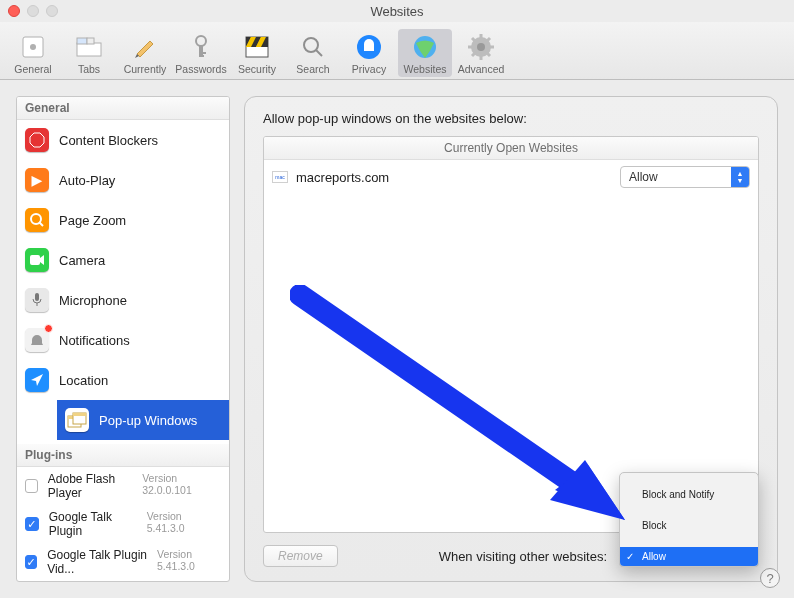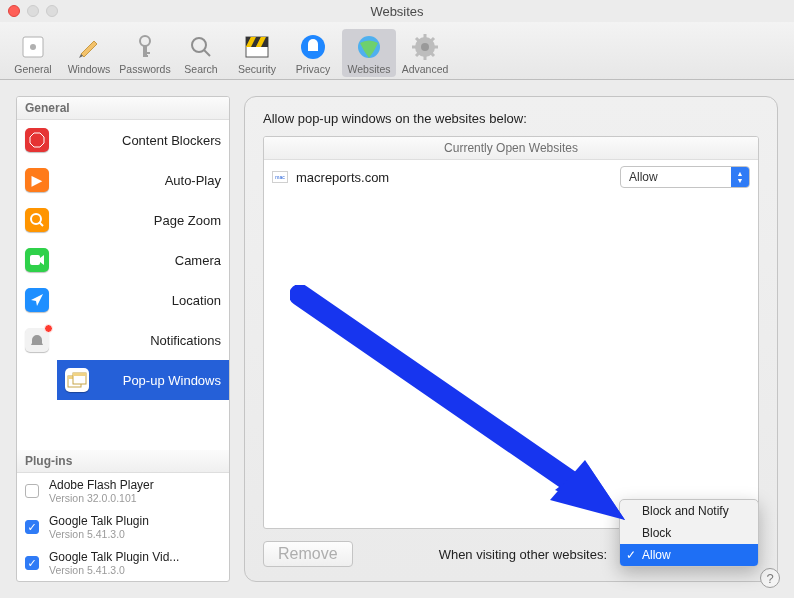--- a/index.html
+++ b/index.html
@@ -18,52 +18,52 @@
 .tool { display:flex; flex-direction:column; align-items:center; width:54px; padding:4px 0 2px 0; border-radius:4px; cursor:default; }
 .tool.sel { background:#cfcfd4; }
 .tool .ico { width:28px; height:28px; display:flex; align-items:center; justify-content:center; }
 .tool .lbl { font-size:10.5px; color:#666; margin-top:2px; }
 
 
 .content { display:flex; padding:16px; gap:14px; height:calc(100% - 80px); }
 .sidebar { width:214px; background:#fff; border:1px solid #c8c8c8; border-radius:3px; display:flex; flex-direction:column; overflow:hidden; }
 .sideheader { background:linear-gradient(#fbfbfb,#efefef); border-bottom:1px solid #dedede; font-size:12px; font-weight:600; color:#6f6f6f; padding:4px 8px; }
 .siderows { flex:1; overflow:auto; }
-.siderow { display:flex; align-items:center; height:40px; padding:0 8px; gap:10px; cursor:default;justify-content:space-between; }
+.siderow { display:flex; align-items:center; height:40px; padding:0 8px; gap:10px; cursor:default; }
 .siderow .t { font-size:13px; color:#222; }
 .siderow.sel { background:#2560d8;margin-left:40px; }
 .siderow.sel .t { color:#fff; font-weight:500; }
 .sideicon { width:24px; height:24px; border-radius:5px; display:flex; align-items:center; justify-content:center; box-shadow:0 1px 1px rgba(0,0,0,.25); font-size:14px; color:#fff; }
 
 .plugrow { display:flex; align-items:center; padding:5px 8px; gap:10px; }
 .plugrow .chk { width:14px; height:14px; border:1px solid #b4b4b4; border-radius:3px; display:flex; align-items:center; justify-content:center; font-size:11px; color:#fff; }
 .plugrow .chk.on { background:#2f7bf6; border-color:#2f7bf6; }
-.plugrow .txts { display:flex; flex-direction:column; }
+.plugrow .txts { display:flex; flex-direction:row; }
 .plugrow .pt { font-size:12px; color:#222; }
 .plugrow .pv { font-size:10.5px; color:#9a9a9a; }
 
 .main { flex:1; background:linear-gradient(#f0f0f0,#eaeaea); border:1px solid #c4c4c4; border-radius:12px; padding:14px 18px 14px 18px; display:flex; flex-direction:column; }
 .mainhdr { font-size:13px; color:#222; margin-bottom:10px; }
 .tablewrap { flex:1; background:#fff; border:1px solid #c8c8c8; border-radius:3px; display:flex; flex-direction:column; overflow:hidden; }
 .thead { background:linear-gradient(#fbfbfb,#efefef); border-bottom:1px solid #dedede; font-size:12px; font-weight:400; color:#6f6f6f; padding:4px 8px;text-align:center; }
 .wrow { display:flex; align-items:center; padding:6px 8px; gap:8px;justify-content:center; }
 .favicon { width:16px; height:12px; background:#fff; border:1px solid #d0d0d0; display:flex; align-items:center; justify-content:center; font-size:5px; color:#2560d8; }
 .site { flex:1; font-size:13px; color:#222; }
 .sel-btn { display:flex; align-items:center; background:#fff; border:1px solid #c4c4c4; border-radius:4px; height:22px; min-width:120px; overflow:hidden; font-size:12px; }
 .sel-btn .val { flex:1; padding:0 8px; color:#333; }
 .sel-btn .arr { width:18px; height:100%; background:#2f7bf6; color:#fff; display:flex; flex-direction:column; align-items:center; justify-content:center; font-size:7px; line-height:7px; }
 
 .footer { display:flex; align-items:center; margin-top:12px; gap:8px; position:relative; }
-.btn { background:linear-gradient(#fdfdfd,#efefef); border:1px solid #c4c4c4; border-radius:4px; padding:3px 14px; font-size:16px; color:#aeaeae; }
+.btn { background:linear-gradient(#fdfdfd,#efefef); border:1px solid #c4c4c4; border-radius:4px; padding:3px 14px; font-size:12px; color:#aeaeae;font-style:italic; }
 .spacer { flex:1; }
 .footlabel { font-size:13px; color:#222; margin-right:4px; }
 
 
 .menu { position:absolute; right:0; bottom:0; width:140px; background:#f2f2f2; border:1px solid #c4c4c4; border-radius:5px; box-shadow:0 6px 18px rgba(0,0,0,.25); overflow:hidden; z-index:50;}
-.menu .mi { padding:4px 10px 4px 22px; font-size:12px; color:#222; position:relative;}
+.menu .mi { padding:4px 10px 4px 22px; font-size:10px; color:#222; position:relative;margin-top:12px;}
 .menu .mi.sel { background:#1e6ff5; color:#fff; }
 .menu .mi.sel::before { content:"✓"; position:absolute; left:6px; }
 
 .arrow { position:absolute; left:290px; top:285px; z-index:60; pointer-events:none;}
 .help { position:absolute; right:14px; bottom:10px; width:20px; height:20px; border:1.5px solid #9e9e9e; border-radius:50%; color:#7d7d7d; display:flex; align-items:center; justify-content:center; font-size:13px; background:#f4f4f4; }
 </style>
 </head>
 <body>
 
 <div class="titlebar">
@@ -80,60 +80,70 @@
     <div class="ico">
         <svg width="26" height="26">
           <rect x="3" y="3" width="20" height="20" rx="2" fill="#fff" stroke="#b0b0b0"></rect>
           <circle cx="13" cy="13" r="3" fill="#b0b0b0"></circle>
         </svg>
       </div>
     <div class="lbl">General</div>
   </div>
   <div class="tool">
     <div class="ico">
+        <svg width="26" height="20">
+          <rect x="1" y="6" width="24" height="13" fill="#fff" stroke="#b0b0b0"></rect>
+          <rect x="1" y="1" width="10" height="6" fill="#d6e6fb" stroke="#b0b0b0"></rect>
+          <rect x="11" y="1" width="7" height="6" fill="#eee" stroke="#b0b0b0"></rect>
+        </svg>
+      </div>
+    <div class="lbl">Tabs</div>
+  </div>
+  <div class="tool">
+    <div class="ico">
         <svg width="26" height="26">
           <path d="M5 20 L18 7 L21 10 L8 23 Z" fill="#f3c26b" stroke="#c79a45"></path>
           <path d="M5 20 L3 24 L7 22 Z" fill="#666"></path>
         </svg>
       </div>
-    <div class="lbl">Windows</div>
+    <div class="lbl">Currently</div>
   </div>
   <div class="tool">
     <div class="ico">
         <svg width="20" height="26">
           <circle cx="10" cy="7" r="5" fill="none" stroke="#a0a0a0" stroke-width="2"></circle>
           <rect x="8" y="11" width="4" height="12" fill="#a0a0a0"></rect>
           <rect x="8" y="18" width="7" height="2" fill="#a0a0a0"></rect>
           <rect x="8" y="21" width="5" height="2" fill="#a0a0a0"></rect>
         </svg>
       </div>
     <div class="lbl">Passwords</div>
-  </div>
-  <div class="tool">
-    <div class="ico">
-        <svg width="24" height="24">
-          <circle cx="10" cy="10" r="7" fill="none" stroke="#8f8f8f" stroke-width="2"></circle>
-          <line x1="15" y1="15" x2="21" y2="21" stroke="#8f8f8f" stroke-width="2"></line>
-        </svg>
-      </div>
-    <div class="lbl">Search</div>
   </div>
   <div class="tool">
     <div class="ico">
         <svg width="26" height="26">
           <rect x="2" y="3" width="22" height="20" fill="#fff" stroke="#555"></rect>
           <rect x="2" y="3" width="22" height="10" fill="#f5c400"></rect>
           <polygon points="2,3 7,3 2,13" fill="#333"></polygon>
           <polygon points="7,3 12,3 7,13 2,13" fill="#f5c400"></polygon>
           <polygon points="12,3 17,3 12,13 7,13" fill="#333"></polygon>
           <polygon points="17,3 22,3 17,13 12,13" fill="#f5c400"></polygon>
           <polygon points="22,3 24,3 24,13 17,13" fill="#333"></polygon>
         </svg>
       </div>
     <div class="lbl">Security</div>
+  </div>
+  <div class="tool">
+    <div class="ico">
+        <svg width="24" height="24">
+          <circle cx="10" cy="10" r="7" fill="none" stroke="#8f8f8f" stroke-width="2"></circle>
+          <line x1="15" y1="15" x2="21" y2="21" stroke="#8f8f8f" stroke-width="2"></line>
+        </svg>
+      </div>
+    <div class="lbl">Search</div>
   </div>
   <div class="tool">
     <div class="ico">
         <svg width="26" height="26">
           <circle cx="13" cy="13" r="12" fill="#1f87ff"></circle>
           <path d="M8 10 v7 h10 v-7 a5 5 0 0 0 -10 0" fill="#fff"></path>
         </svg>
       </div>
     <div class="lbl">Privacy</div>
   </div>
@@ -196,35 +206,45 @@
       <div class="siderow">
           <div class="sideicon" style="background:#2fd14a">
             <svg width="16" height="12">
               <rect x="1" y="1" width="10" height="10" rx="2" fill="#fff"></rect>
               <polygon points="11,4 15,1 15,11 11,8" fill="#fff"></polygon>
             </svg>
           </div>
           <div class="t">Camera</div>
         </div>
       <div class="siderow">
+          <div class="sideicon" style="background:#e8e8e8;color:#777">
+            <svg width="12" height="16">
+              <rect x="4" y="1" width="4" height="8" rx="2" fill="#777"></rect>
+              <path d="M2 7 a4 4 0 0 0 8 0" stroke="#777" fill="none"></path>
+              <line x1="6" y1="11" x2="6" y2="14" stroke="#777"></line>
+            </svg>
+          </div>
+          <div class="t">Microphone</div>
+        </div>
+      <div class="siderow">
+          <div class="sideicon" style="background:#f2f2f2;position:relative">
+            <svg width="16" height="16">
+              <path d="M3 11 v-3 a5 5 0 0 1 10 0 v3 l1 2 h-12 z" fill="#9a9a9a"></path>
+            </svg>
+            <span style="position:absolute;top:-4px;right:-4px;width:9px;height:9px;background:#ff3b30;border-radius:50%;border:1px solid #fff"></span>
+          </div>
+          <div class="t">Notifications</div>
+        </div>
+      <div class="siderow">
           <div class="sideicon" style="background:#1e8fff">
             <svg width="14" height="14">
               <polygon points="1,7 13,1 7,13 6,8" fill="#fff"></polygon>
             </svg>
           </div>
           <div class="t">Location</div>
-        </div>
-      <div class="siderow">
-          <div class="sideicon" style="background:#f2f2f2;position:relative">
-            <svg width="16" height="16">
-              <path d="M3 11 v-3 a5 5 0 0 1 10 0 v3 l1 2 h-12 z" fill="#9a9a9a"></path>
-            </svg>
-            <span style="position:absolute;top:-4px;right:-4px;width:9px;height:9px;background:#ff3b30;border-radius:50%;border:1px solid #fff"></span>
-          </div>
-          <div class="t">Notifications</div>
         </div>
       <div class="siderow sel">
           <div class="sideicon" style="background:#fff;box-shadow:0 1px 1px rgba(0,0,0,.3)">
             <svg width="20" height="16">
               <rect x="1" y="4" width="13" height="11" fill="#fff" stroke="#c7a64b"></rect>
               <rect x="1" y="4" width="13" height="3" fill="#f0d385"></rect>
               <rect x="6" y="1" width="13" height="11" fill="#fff" stroke="#c7a64b"></rect>
               <rect x="6" y="1" width="13" height="3" fill="#f0d385"></rect>
             </svg>
           </div>

